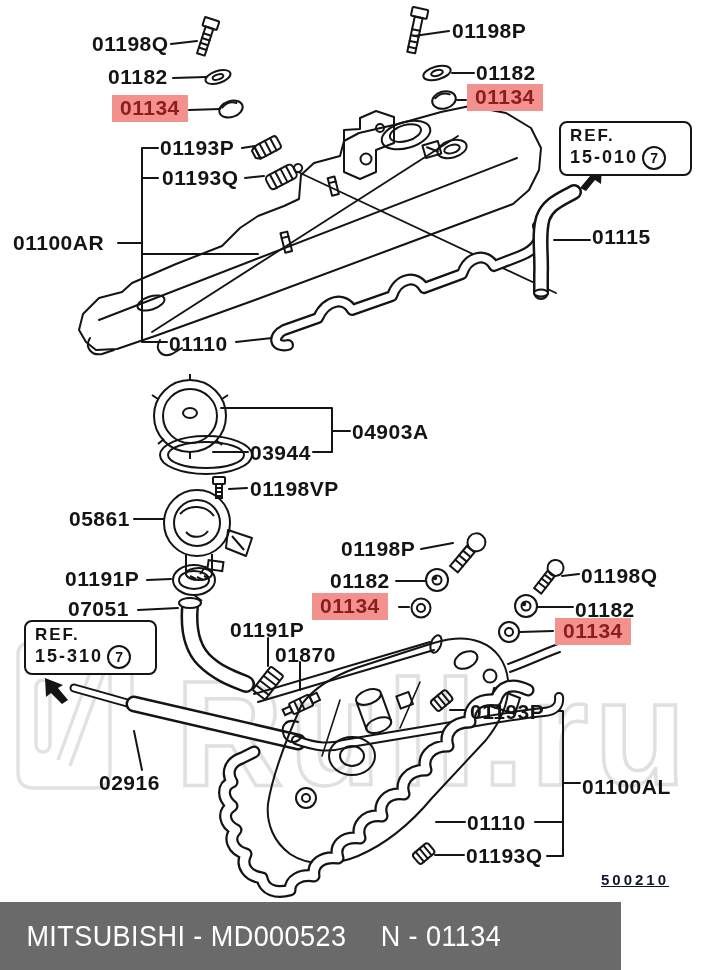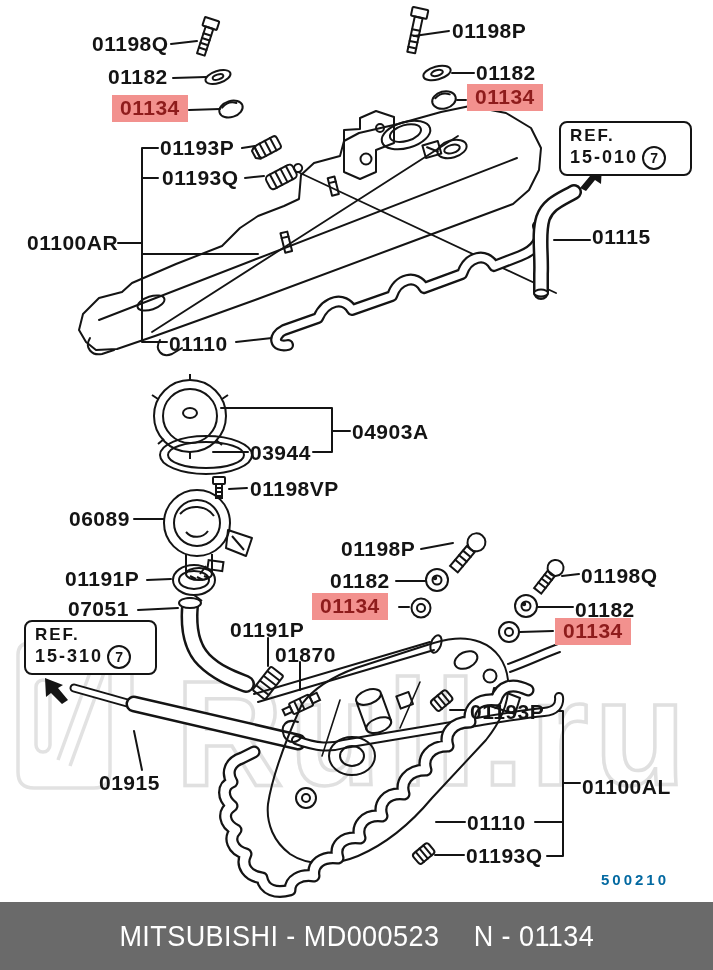--- a/index.html
+++ b/index.html
@@ -29,26 +29,26 @@
   }
   .refline1{font:700 17px/1.15 "Liberation Sans",sans-serif;color:var(--ink);letter-spacing:2px;}
   .refline2{font:700 18px/1.2 "Liberation Sans",sans-serif;color:var(--ink);letter-spacing:2px;display:flex;align-items:center;gap:4px;}
   .badge{
     display:inline-flex;align-items:center;justify-content:center;
     width:20px;height:20px;border:2px solid var(--ink);border-radius:50%;
     font:700 14px/1 "Liberation Sans",sans-serif;letter-spacing:0;
   }
   .code{
     position:absolute;z-index:3;
-    font:700 15px/1 "Liberation Sans",sans-serif;color:#0369a1;letter-spacing:3px;
+    font:700 15px/1 "Liberation Sans",sans-serif;color:#0f172a;letter-spacing:3px;text-decoration:underline;
   }
   .footer{
-    position:absolute;left:0;bottom:0;width:713px;height:68px;
+    position:absolute;left:0;bottom:0;width:621px;height:68px;
     background:var(--footer-bg);z-index:4;
-    display:flex;align-items:center;justify-content:center;
+    display:flex;align-items:center;
   }
   .footer-text{
     display:flex;gap:38px;color:#fff;
     font:400 30px/1 "Liberation Sans",sans-serif;
     transform:scaleX(.9);letter-spacing:.5px;
   }
 </style>
 </head>
 <body>
 
@@ -303,31 +303,31 @@
   <div class="lbl" style="left:92px;top:33px">01198Q</div>
   <div class="lbl" style="left:108px;top:66px">01182</div>
   <div class="lbl hl" style="left:112px;top:95px">01134</div>
 
   <div class="lbl" style="left:452px;top:20px">01198P</div>
   <div class="lbl" style="left:476px;top:62px">01182</div>
   <div class="lbl hl" style="left:467px;top:84px">01134</div>
 
   <div class="lbl" style="left:160px;top:137px">01193P</div>
   <div class="lbl" style="left:162px;top:167px">01193Q</div>
-  <div class="lbl" style="left:27px;top:232px">01100AR</div>
+  <div class="lbl" style="left:13px;top:232px">01100AR</div>
   <div class="lbl" style="left:169px;top:333px">01110</div>
   <div class="lbl" style="left:592px;top:226px">01115</div>
 
   <div class="lbl" style="left:352px;top:421px">04903A</div>
   <div class="lbl" style="left:250px;top:442px">03944</div>
   <div class="lbl" style="left:250px;top:478px">01198VP</div>
-  <div class="lbl" style="left:69px;top:508px">06089</div>
+  <div class="lbl" style="left:69px;top:508px">05861</div>
   <div class="lbl" style="left:65px;top:568px">01191P</div>
   <div class="lbl" style="left:68px;top:598px">07051</div>
-  <div class="lbl" style="left:99px;top:772px">01915</div>
+  <div class="lbl" style="left:99px;top:772px">02916</div>
   <div class="lbl" style="left:230px;top:619px">01191P</div>
   <div class="lbl" style="left:275px;top:644px">01870</div>
 
   <div class="lbl" style="left:341px;top:538px">01198P</div>
   <div class="lbl" style="left:330px;top:570px">01182</div>
   <div class="lbl hl" style="left:312px;top:593px">01134</div>
 
   <div class="lbl" style="left:581px;top:565px">01198Q</div>
   <div class="lbl" style="left:575px;top:599px">01182</div>
   <div class="lbl hl" style="left:555px;top:618px">01134</div>

